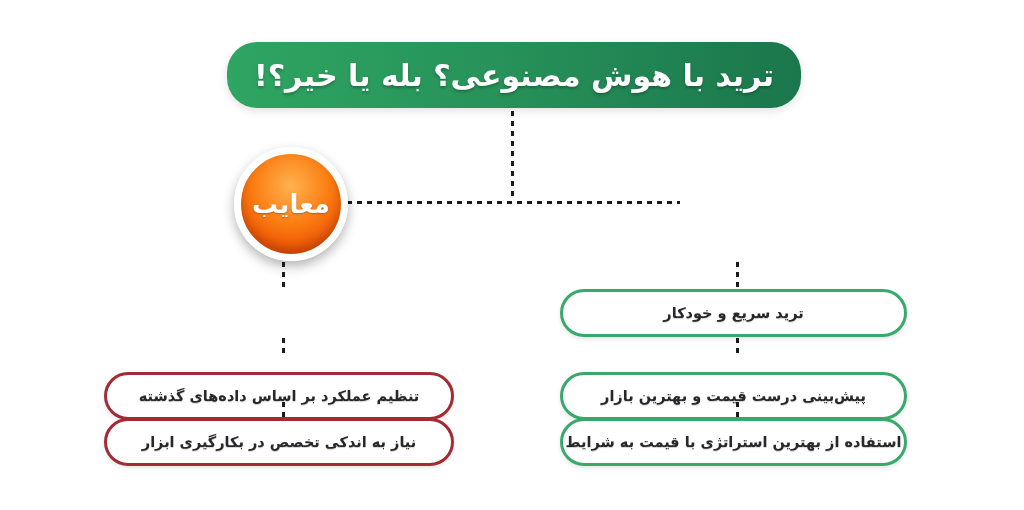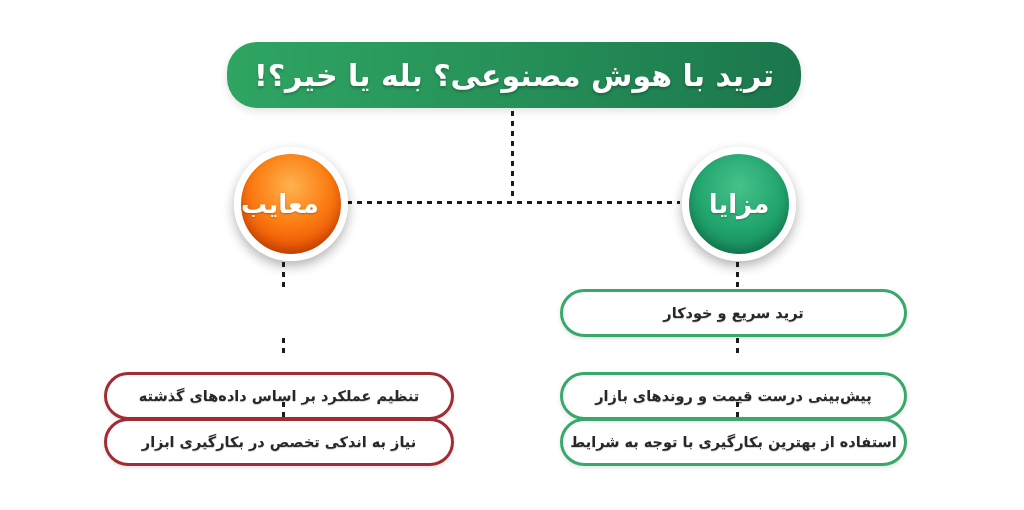--- a/index.html
+++ b/index.html
@@ -25,21 +25,20 @@
     position:absolute;width:100px;height:100px;border-radius:50%;
     border:7px solid #ffffff;
     display:flex;align-items:center;justify-content:center;
     color:#ffffff;font-weight:bold;font-size:26px;
     box-shadow:0 5px 12px rgba(0,0,0,0.30), inset 0 -6px 10px rgba(0,0,0,0.18);
     text-shadow:0 1px 2px rgba(0,0,0,0.25);
   }
   .circle.cons{
     left:234px;top:147px;
     background:radial-gradient(circle at 50% 32%,#ffb24f 0%,#fb7d12 45%,#ea4c02 82%,#d94300 100%);
-    justify-content:flex-end;
   }
   .circle.pros{
     left:682px;top:147px;
     background:radial-gradient(circle at 50% 32%,#47c18a 0%,#22a56e 50%,#0f7e52 100%);
   }
   
   .pill{
     position:absolute;height:42px;background:#ffffff;border-radius:24px;
     display:flex;align-items:center;justify-content:center;
     font-weight:bold;font-size:14.5px;color:#27272c;white-space:nowrap;
@@ -58,32 +57,29 @@
   <div class="title" dir="rtl">ترید با هوش مصنوعی؟ بله یا خیر؟!</div>
 
   <div class="dash v" style="left:511px;top:111px;height:90px"></div>
 
   <div class="dash h" style="left:347px;top:201px;width:333px"></div>
 
   <div class="circle cons">
     <span>معایب</span>
   </div>
 
-  <div class="circle pros">
-    <span>مزایا</span>
-  </div>
 
   <div class="dash v" style="left:282px;top:262px;height:26px"></div>
 
   <div class="dash v" style="left:736px;top:262px;height:26px"></div>
 
   <div class="dash v" style="left:282px;top:338px;height:15px"></div>
   <div class="pill cons row2" dir="rtl">تنظیم عملکرد بر اساس داده‌های گذشته</div>
   <div class="dash v" style="left:282px;top:402px;height:15px"></div>
   <div class="pill cons row3" dir="rtl">نیاز به اندکی تخصص در بکارگیری ابزار</div>
 
   <div class="pill pros row1" dir="rtl">ترید سریع و خودکار</div>
   <div class="dash v" style="left:736px;top:338px;height:15px"></div>
-  <div class="pill pros row2" dir="rtl">پیش‌بینی درست قیمت و روندهای بازار</div>
+  <div class="pill pros row2" dir="rtl">پیش‌بینی درست قیمت و بهترین بازار</div>
   <div class="dash v" style="left:736px;top:402px;height:15px"></div>
-  <div class="pill pros row3" dir="rtl">استفاده از بهترین بکارگیری با توجه به شرایط</div>
+  <div class="pill pros row3" dir="rtl">استفاده از بهترین استراتژی با قیمت به شرایط</div>
 
 </div>
 
 </body></html>

